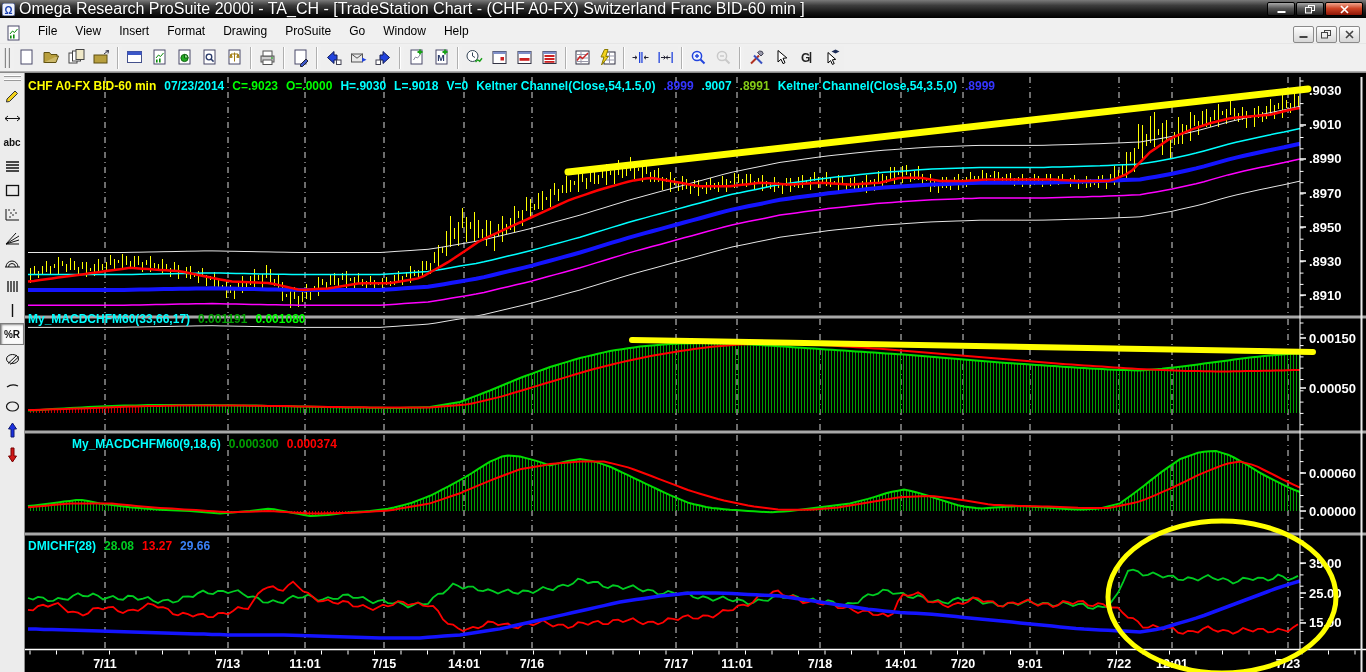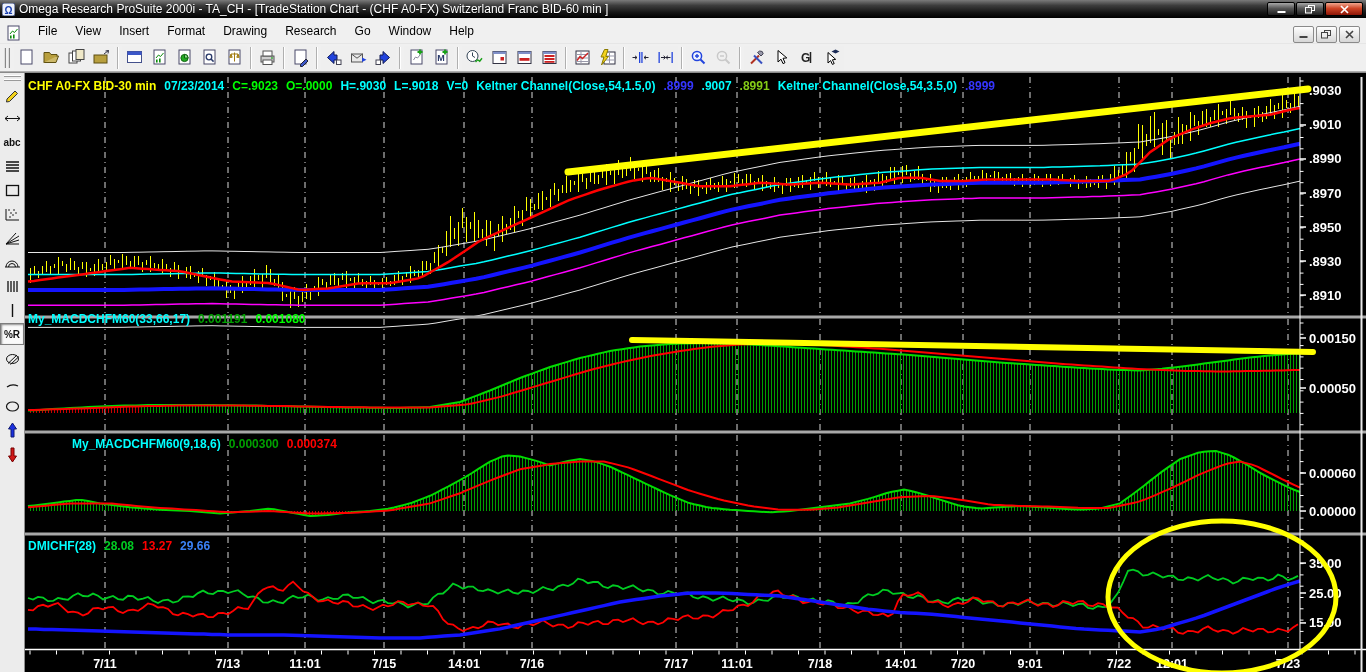--- a/index.html
+++ b/index.html
@@ -4,21 +4,21 @@
 <style>
   * { margin:0; padding:0; box-sizing:border-box; }
   html,body { width:1366px; height:672px; overflow:hidden; background:#000;
     font-family:"Liberation Sans","DejaVu Sans",sans-serif; position:relative; }
 
   
   .titlebar { position:absolute; top:0; left:0; width:1366px; height:18px;
     background:linear-gradient(#7a7a7a,#3d3d3d 30%,#151515 70%,#000);
     display:flex; align-items:center; color:#fff; z-index:5; }
   .app-icon { margin:1px 4px 1px 2px; display:flex; }
-  .title-text { font-size:12px; white-space:nowrap; text-shadow:0 1px 1px #000; }
+  .title-text { font-size:16px; white-space:nowrap; text-shadow:0 1px 1px #000; }
   .win-controls { margin-left:auto; display:flex; gap:1px; padding-right:3px; }
   .win-btn { width:28px; height:14px; display:flex; align-items:center; justify-content:center;
     background:linear-gradient(#a8a8a8,#565656 45%,#1e1e1e); border:1px solid #000; border-radius:2px; }
   .win-btn.close { width:38px; background:linear-gradient(#f0a78f,#cf4526 45%,#8c1507); }
 
   
   .menubar { position:absolute; top:18px; left:0; width:1366px; height:26px; background:#f0f0f0;
     display:flex; align-items:flex-end; font-size:12px; color:#000; border-bottom:1px solid #e6e6e6; z-index:5; }
   .doc-icon { margin:0 6px 0 4px; display:flex; }
   .menu-item { padding:5px 9px; cursor:default; }
@@ -88,21 +88,21 @@
         <rect x="9" y="10.5" width="1.6" height="4" fill="#0a8a0a"></rect>
         <path d="M6 10 8.5 7l2 1.5L13.5 5" stroke="#0a8a0a"></path>
       </svg>
     </span>
   <nav id="menu-items" style="display:flex">
       <span class="menu-item">File</span>
       <span class="menu-item">View</span>
       <span class="menu-item">Insert</span>
       <span class="menu-item">Format</span>
       <span class="menu-item">Drawing</span>
-      <span class="menu-item">Research</span>
+      <span class="menu-item">ProSuite</span>
       <span class="menu-item">Go</span>
       <span class="menu-item">Window</span>
       <span class="menu-item">Help</span>
     </nav>
   <span class="mdi-controls">
     <span class="mdi-btn">
         <svg width="9" height="9">
           <rect x="0.5" y="6" width="8" height="2" fill="#444"></rect>
         </svg>
       </span>
@@ -1830,21 +1830,21 @@
         </svg>
       </div>
       <div class="lt-tool">
         <svg width="19" height="19" viewBox="0 0 19 19" fill="none" stroke="#111">
           <path d="M9.5 17l4-6h-2.5V3h-3v8H5.5Z" fill="#d01818" stroke="#700"></path>
         </svg>
       </div>
     </div>
   <div id="headers">
       <div class="pane-header" style="top: 6px;">
-        <span style="color: rgb(255, 255, 0);">CHF A0-FX BID-30 min</span>
+        <span style="color: rgb(255, 255, 0);">CHF A0-FX BID-60 min</span>
         <span style="color: rgb(0, 255, 255);">07/23/2014</span>
         <span style="color: rgb(0, 255, 0);">C=.9023</span>
         <span style="color: rgb(0, 255, 0);">O=.0000</span>
         <span style="color: rgb(0, 255, 255);">H=.9030</span>
         <span style="color: rgb(0, 255, 255);">L=.9018</span>
         <span style="color: rgb(0, 255, 255);">V=0</span>
         <span style="color: rgb(0, 255, 255);">Keltner Channel(Close,54,1.5,0)</span>
         <span style="color: rgb(53, 53, 255);">.8999</span>
         <span style="color: rgb(0, 255, 255);">.9007</span>
         <span style="color: #84cc16;">.8991</span>

